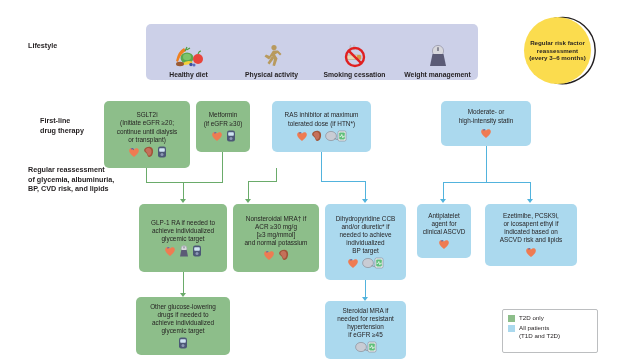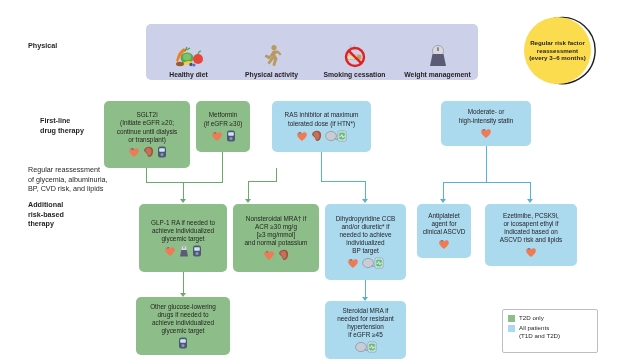--- a/index.html
+++ b/index.html
@@ -8,21 +8,21 @@
     background:#ffffff;
     font-family:"Liberation Sans",sans-serif;
     overflow:hidden;
     position:relative;
     color:#231f20;
   }
   #canvas{position:absolute;left:0;top:0;width:624px;height:364px;}
 
   
   .rowlabel{position:absolute;font-size:7.2px;font-weight:bold;line-height:1.32;color:#231f20;}
-  .rowlabel.light{font-weight:normal;}
+  .rowlabel.light{font-weight:bold;}
 
   
   #lifestyle-banner{
     position:absolute;left:146px;top:24px;width:332px;height:56px;
     background:#ccd0e8;border-radius:5px;
   }
   .life-item{position:absolute;top:4px;width:83px;height:50px;
     display:flex;flex-direction:column;align-items:center;justify-content:flex-end;}
   .life-item .glyph{font-size:20px;line-height:22px;height:26px;display:flex;align-items:center;justify-content:center;}
   .life-item .cap{font-size:6.8px;font-weight:bold;color:#231f20;text-align:center;margin-top:2px;}
@@ -59,24 +59,23 @@
     background:#ffffff;border:1px solid #bcbec0;border-radius:2px;padding:4px 5px;box-sizing:border-box;}
   .leg-row{display:flex;align-items:flex-start;gap:4px;margin-bottom:2px;}
   .leg-sw{width:7px;height:7px;flex:0 0 7px;margin-top:1px;}
   .leg-tx{font-size:6.2px;line-height:1.3;color:#231f20;}
 </style>
 </head>
 <body>
 
 <div id="canvas">
 
-  <div class="rowlabel" style="left:28px;top:41px;">Physical</div>
+  <div class="rowlabel" style="left:28px;top:41px;">Lifestyle</div>
   <div class="rowlabel" style="left:40px;top:116px;">First-line<br>drug therapy</div>
   <div class="rowlabel light" style="left:28px;top:165px;">Regular reassessment<br>of glycemia, albuminuria,<br>BP, CVD risk, and lipids</div>
-  <div class="rowlabel" style="left:28px;top:200px;">Additional<br>risk-based<br>therapy</div>
 
   <div id="lifestyle-banner">
     <div class="life-item" style="left:1px;">
       <div class="glyph">
         <svg width="30" height="22" viewBox="0 0 30 22">
           <ellipse cx="13" cy="13" rx="6.5" ry="5.5" fill="#5aa84e"></ellipse>
           <ellipse cx="13" cy="12" rx="4" ry="3.2" fill="#7cc46b"></ellipse>
           <path d="M4 17 Q7 8 12 6 L10 3 Q4 6 2 16 Z" fill="#ef8020"></path>
           <path d="M11 6 L13 2 M12.5 5 L16 3" stroke="#4e9e3e" stroke-width="1.2" fill="none"></path>
           <path d="M8 19 Q13 14 19 17 Q16 20 9 20 Z" fill="#f4d03a"></path>

